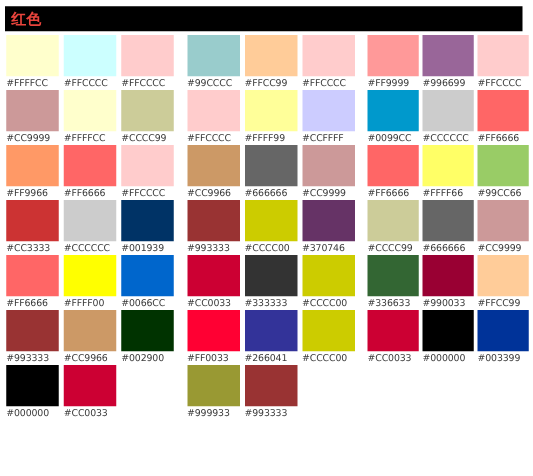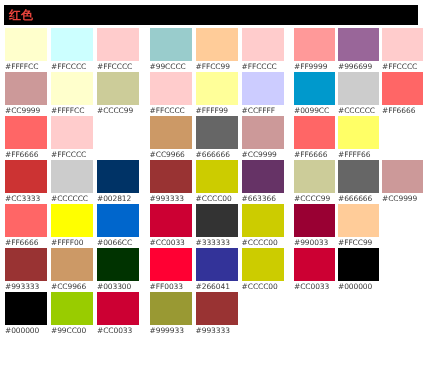--- a/index.html
+++ b/index.html
@@ -133,40 +133,44 @@
             <div class="swatch" style="background: rgb(255, 255, 204);"></div>
             <div class="swatch-label">#FFFFCC</div>
           </div>
           <div class="cell">
             <div class="swatch" style="background: rgb(204, 204, 153);"></div>
             <div class="swatch-label">#CCCC99</div>
           </div>
         </div>
         <div class="row">
           <div class="cell">
+            <div class="swatch" style="background: rgb(255, 153, 102);"></div>
+            <div class="swatch-label">#FF9966</div>
+          </div>
+          <div class="cell">
             <div class="swatch" style="background: rgb(255, 102, 102);"></div>
             <div class="swatch-label">#FF6666</div>
           </div>
           <div class="cell">
             <div class="swatch" style="background: rgb(255, 204, 204);"></div>
             <div class="swatch-label">#FFCCCC</div>
           </div>
         </div>
         <div class="row">
           <div class="cell">
             <div class="swatch" style="background: rgb(204, 51, 51);"></div>
             <div class="swatch-label">#CC3333</div>
           </div>
           <div class="cell">
             <div class="swatch" style="background: rgb(204, 204, 204);"></div>
             <div class="swatch-label">#CCCCCC</div>
           </div>
           <div class="cell">
             <div class="swatch" style="background: rgb(0, 51, 102);"></div>
-            <div class="swatch-label">#002812</div>
+            <div class="swatch-label">#001939</div>
           </div>
         </div>
         <div class="row">
           <div class="cell">
             <div class="swatch" style="background: rgb(255, 102, 102);"></div>
             <div class="swatch-label">#FF6666</div>
           </div>
           <div class="cell">
             <div class="swatch" style="background: rgb(255, 255, 0);"></div>
             <div class="swatch-label">#FFFF00</div>
@@ -180,31 +184,27 @@
           <div class="cell">
             <div class="swatch" style="background: rgb(153, 51, 51);"></div>
             <div class="swatch-label">#993333</div>
           </div>
           <div class="cell">
             <div class="swatch" style="background: rgb(204, 153, 102);"></div>
             <div class="swatch-label">#CC9966</div>
           </div>
           <div class="cell">
             <div class="swatch" style="background: rgb(0, 51, 0);"></div>
-            <div class="swatch-label">#003300</div>
+            <div class="swatch-label">#002900</div>
           </div>
         </div>
         <div class="row">
           <div class="cell">
             <div class="swatch" style="background: rgb(0, 0, 0);"></div>
             <div class="swatch-label">#000000</div>
-          </div>
-          <div class="cell">
-            <div class="swatch" style="background: rgb(153, 204, 0);"></div>
-            <div class="swatch-label">#99CC00</div>
           </div>
           <div class="cell">
             <div class="swatch" style="background: rgb(204, 0, 51);"></div>
             <div class="swatch-label">#CC0033</div>
           </div>
         </div>
       </div>
     <div class="group-gap-a"></div>
     <div class="group group-middle">
         <div class="row">
@@ -253,21 +253,21 @@
           <div class="cell">
             <div class="swatch" style="background: rgb(153, 51, 51);"></div>
             <div class="swatch-label">#993333</div>
           </div>
           <div class="cell">
             <div class="swatch" style="background: rgb(204, 204, 0);"></div>
             <div class="swatch-label">#CCCC00</div>
           </div>
           <div class="cell">
             <div class="swatch" style="background: rgb(102, 51, 102);"></div>
-            <div class="swatch-label">#663366</div>
+            <div class="swatch-label">#370746</div>
           </div>
         </div>
         <div class="row">
           <div class="cell">
             <div class="swatch" style="background: rgb(204, 0, 51);"></div>
             <div class="swatch-label">#CC0033</div>
           </div>
           <div class="cell">
             <div class="swatch" style="background: rgb(51, 51, 51);"></div>
             <div class="swatch-label">#333333</div>
@@ -334,52 +334,64 @@
         </div>
         <div class="row">
           <div class="cell cell-right">
             <div class="swatch swatch-right" style="background: rgb(255, 102, 102);"></div>
             <div class="swatch-label">#FF6666</div>
           </div>
           <div class="cell cell-right">
             <div class="swatch swatch-right" style="background: rgb(255, 255, 102);"></div>
             <div class="swatch-label">#FFFF66</div>
           </div>
+          <div class="cell cell-right">
+            <div class="swatch swatch-right" style="background: rgb(153, 204, 102);"></div>
+            <div class="swatch-label">#99CC66</div>
+          </div>
         </div>
         <div class="row">
           <div class="cell cell-right">
             <div class="swatch swatch-right" style="background: rgb(204, 204, 153);"></div>
             <div class="swatch-label">#CCCC99</div>
           </div>
           <div class="cell cell-right">
             <div class="swatch swatch-right" style="background: rgb(102, 102, 102);"></div>
             <div class="swatch-label">#666666</div>
           </div>
           <div class="cell cell-right">
             <div class="swatch swatch-right" style="background: rgb(204, 153, 153);"></div>
             <div class="swatch-label">#CC9999</div>
           </div>
         </div>
         <div class="row">
           <div class="cell cell-right">
+            <div class="swatch swatch-right" style="background: rgb(51, 102, 51);"></div>
+            <div class="swatch-label">#336633</div>
+          </div>
+          <div class="cell cell-right">
             <div class="swatch swatch-right" style="background: rgb(153, 0, 51);"></div>
             <div class="swatch-label">#990033</div>
           </div>
           <div class="cell cell-right">
             <div class="swatch swatch-right" style="background: rgb(255, 204, 153);"></div>
             <div class="swatch-label">#FFCC99</div>
           </div>
         </div>
         <div class="row">
           <div class="cell cell-right">
             <div class="swatch swatch-right" style="background: rgb(204, 0, 51);"></div>
             <div class="swatch-label">#CC0033</div>
           </div>
           <div class="cell cell-right">
             <div class="swatch swatch-right" style="background: rgb(0, 0, 0);"></div>
             <div class="swatch-label">#000000</div>
           </div>
+          <div class="cell cell-right">
+            <div class="swatch swatch-right" style="background: rgb(0, 51, 153);"></div>
+            <div class="swatch-label">#003399</div>
+          </div>
         </div>
       </div>
 
   </div>
 
 </div>
 
 </body></html>

